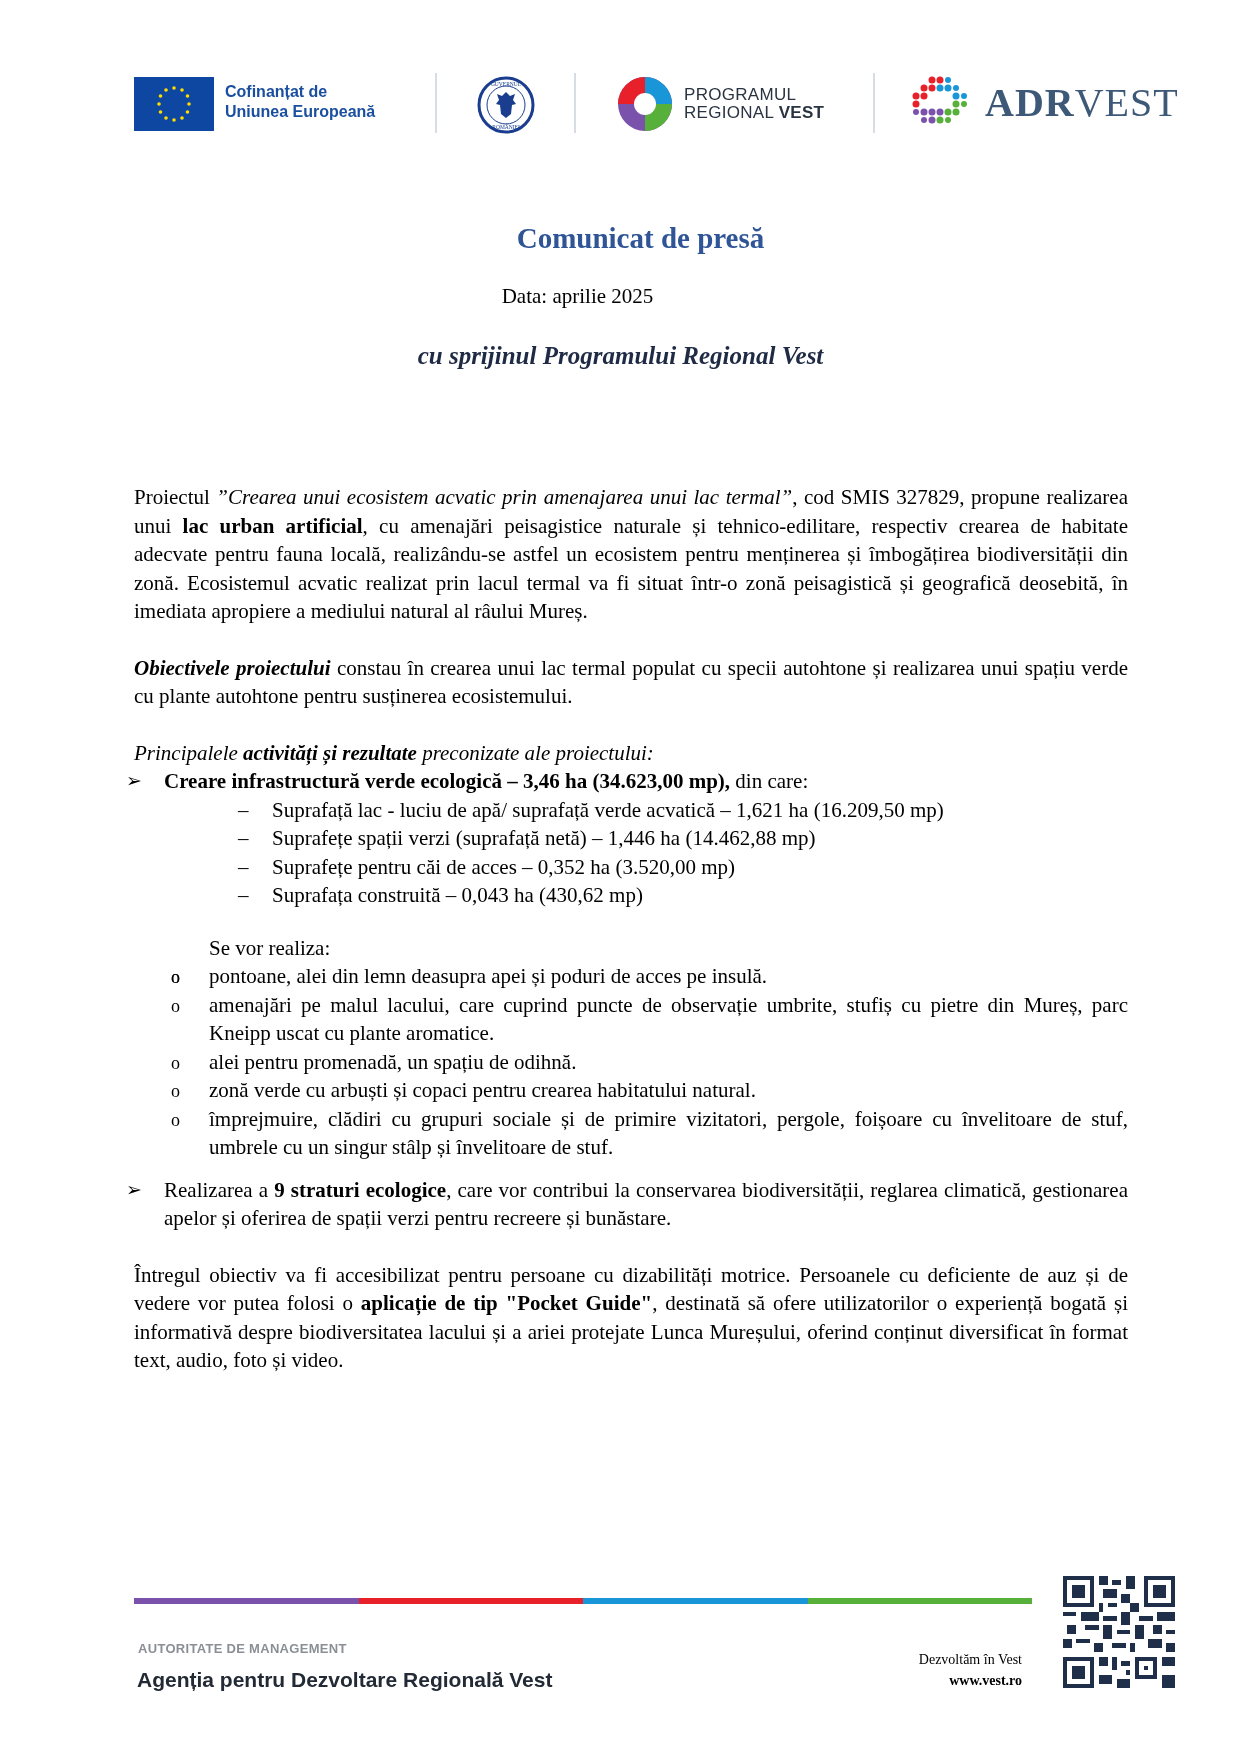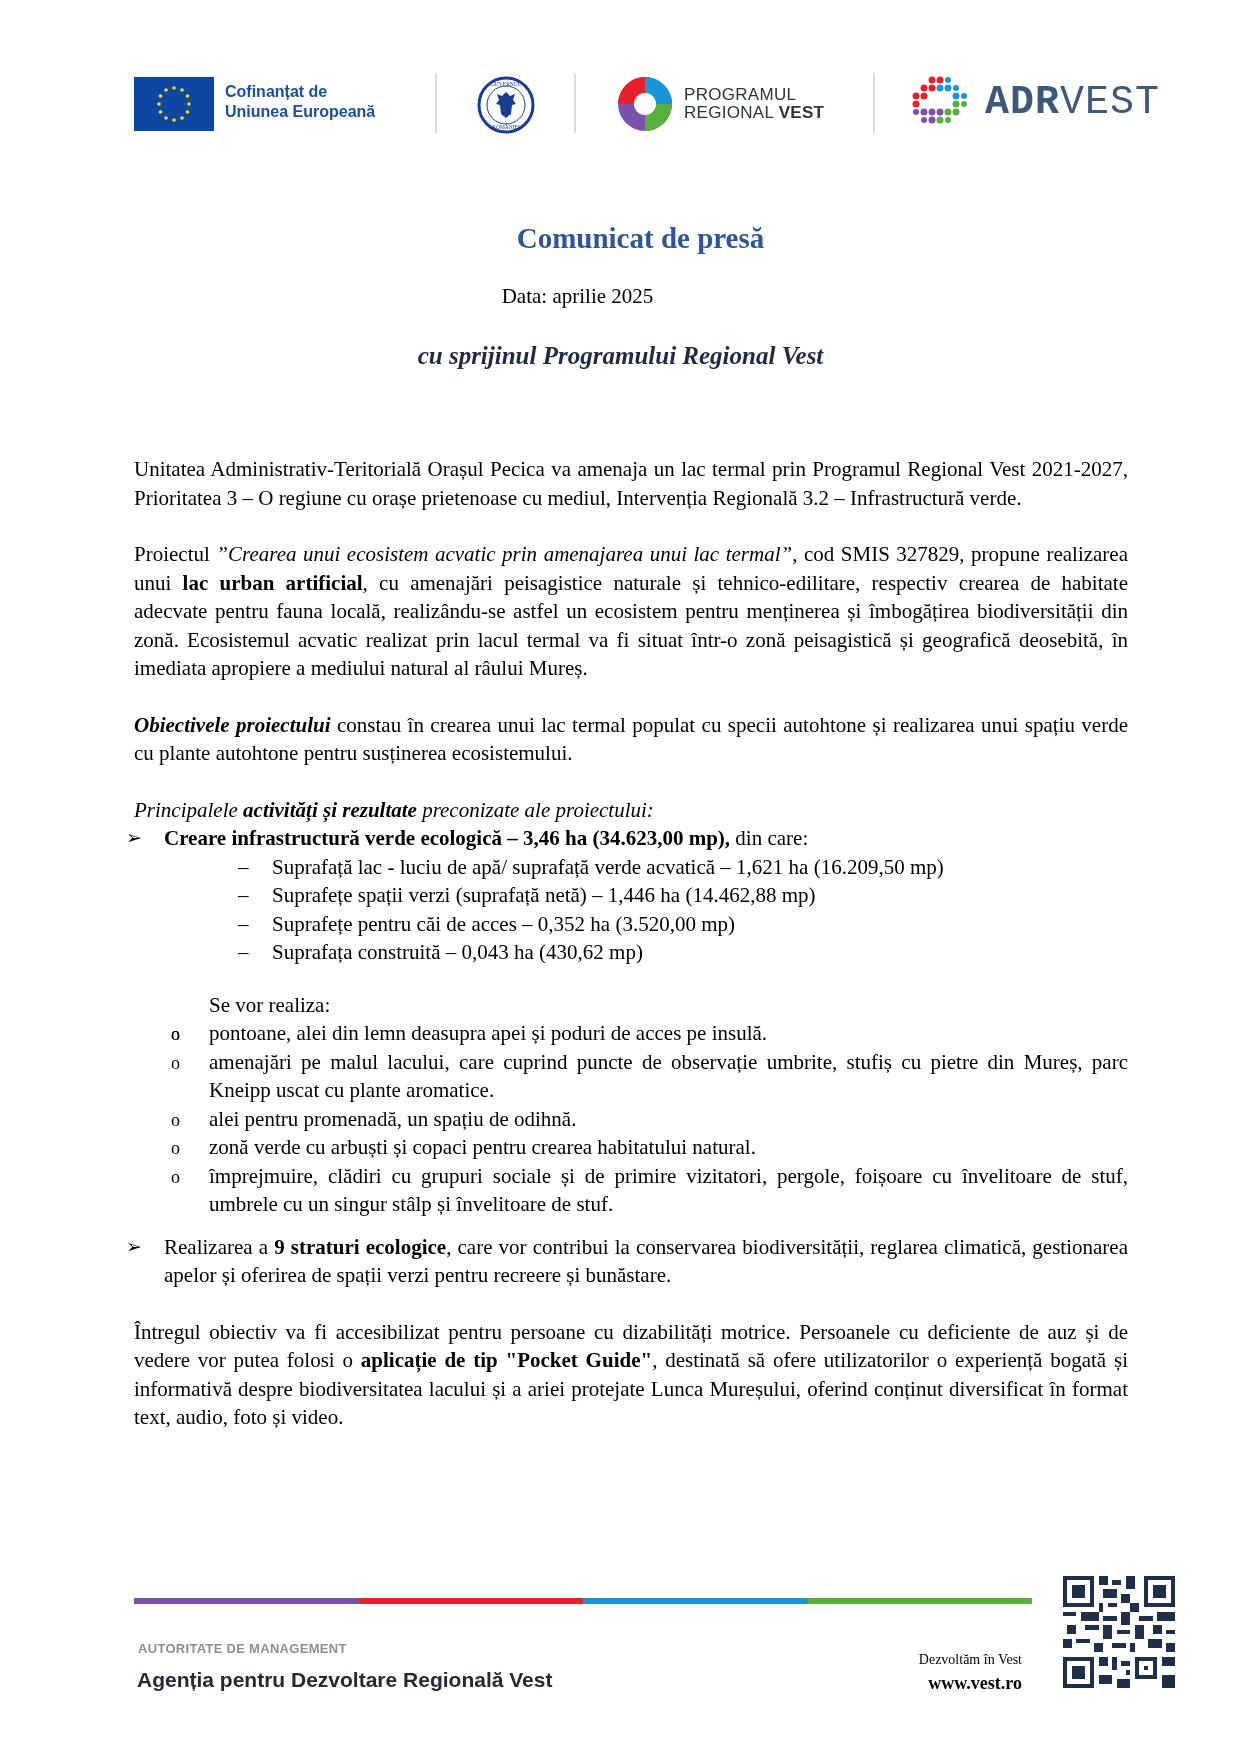--- a/index.html
+++ b/index.html
@@ -9,21 +9,21 @@
     .header { position: absolute; top: 60px; left: 0; width: 1241px; height: 90px; }
     .eu-flag { position: absolute; left: 134px; top: 17px; width: 80px; height: 54px; background: #0d47a1; }
     .eu-flag svg { width: 80px; height: 54px; display: block; }
     .eu-text { position: absolute; left: 225px; top: 22px; font-family: "Liberation Sans", sans-serif; font-weight: bold; font-size: 16px; line-height: 20px; color: #1a4fa0; }
     .vsep { position: absolute; top: 13px; width: 2px; height: 60px; background: #d8dde3; }
     .gov-seal { position: absolute; left: 477px; top: 16px; width: 58px; height: 58px; }
     .prv-logo { position: absolute; left: 617px; top: 16px; width: 56px; height: 56px; }
     .prv-text { position: absolute; left: 684px; top: 26px; font-family: "Liberation Sans", sans-serif; font-size: 17px; line-height: 18px; color: #2a3340; letter-spacing: 0.3px; }
     .prv-text b { font-weight: bold; }
     .adr-dots { position: absolute; left: 912px; top: 15px; width: 56px; height: 56px; }
-    .adr-text { position: absolute; left: 985px; top: 19px; font-family: Liberation Mono, monospace; font-size: 40px; line-height: 48px; color: #3e5878; letter-spacing: 1px; }
+    .adr-text { position: absolute; left: 985px; top: 19px; font-family: Liberation Serif, serif; font-size: 40px; line-height: 48px; color: #3e5878; letter-spacing: 1px; }
     .adr-text b { font-weight: bold; }
     .adr-text span.light { font-weight: normal; }
 
     
     .title { position: absolute; top: 222px; left: 0; width: 1241px; text-align: center; font-weight: bold; font-size: 29px; color: #2f5597; padding-left: 20px; }
     .date { position: absolute; top: 284px; left: 0; width: 1155px; text-align: center; font-size: 21px; }
     .subtitle { position: absolute; top: 339px; left: 0; width: 1241px; text-align: center; font-weight: bold; font-style: italic; font-size: 25px; line-height: 33px; color: #1f2a44; }
 
     
     .content { position: absolute; left: 134px; top: 455px; width: 994px; font-size: 21px; line-height: 28.5px; }
@@ -39,21 +39,21 @@
     .circ-list { list-style: none; margin: 0; padding: 0 0 0 37px; }
     .circ-list li { position: relative; padding-left: 38px; text-align: justify; }
     .circ-list li .circ { position: absolute; left: 0; top: 1px; font-size: 18px; }
 
     
     .color-bar { position: absolute; top: 1598px; left: 134px; height: 6px; width: 898px; display: flex; }
     .color-bar div { flex: 1; height: 6px; }
     .footer-label { position: absolute; top: 1641px; left: 138px; font-family: "Liberation Sans", sans-serif; font-weight: bold; font-size: 13px; color: #8a8f96; letter-spacing: 0.3px; }
     .footer-agency { position: absolute; top: 1668px; left: 137px; font-family: "Liberation Sans", sans-serif; font-weight: bold; font-size: 21px; color: #222a35; text-align: center; }
     .footer-slogan { position: absolute; top: 1648px; right: 219px; text-align: right; font-size: 14px; line-height: 24px; }
-    .footer-url { position: absolute; top: 1673px; right: 219px; text-align: right; font-size: 18px; font-weight: bold; }
+    .footer-url { position: absolute; top: 1673px; right: 219px; text-align: right; font-size: 14px; font-weight: bold; }
     .qr { position: absolute; left: 1063px; top: 1576px; width: 112px; height: 112px; }
   </style>
 </head>
 <body>
 
 <div class="header">
   <div class="eu-flag">
     <svg viewBox="0 0 80 54">
       <rect width="80" height="54" fill="#0d47a1"></rect>
       <g fill="#ffdd00">
@@ -141,21 +141,20 @@
   <div class="adr-text"><b>ADR</b><span class="light">VEST</span></div>
 </div>
 
 <div class="title">Comunicat de presă</div>
 <div class="date">Data: aprilie 2025</div>
 <div class="subtitle">
   <div>cu sprijinul Programului Regional Vest</div>
 </div>
 
 <div class="content">
-  <p>Unitatea Administrativ-Teritorială Orașul Pecica va amenaja un lac termal prin Programul Regional Vest 2021-2027, Prioritatea 3 – O regiune cu orașe prietenoase cu mediul, Intervenția Regională 3.2 – Infrastructură verde.</p>
   <div class="gap"></div>
   <p><span>Proiectul </span><i>”Crearea unui ecosistem acvatic prin amenajarea unui lac termal”</i><span>, cod SMIS 327829, propune realizarea unui </span><b>lac urban artificial</b><span>, cu amenajări peisagistice naturale și tehnico-edilitare, respectiv crearea de habitate adecvate pentru fauna locală, realizându-se astfel un ecosistem pentru menținerea și îmbogățirea biodiversității din zonă. Ecosistemul acvatic realizat prin lacul termal va fi situat într-o zonă peisagistică și geografică deosebită, în imediata apropiere a mediului natural al râului Mureș.</span></p>
   <div class="gap"></div>
   <p><b><i>Obiectivele proiectului</i></b><span> constau în crearea unui lac termal populat cu specii autohtone și realizarea unui spațiu verde cu plante autohtone pentru susținerea ecosistemului.</span></p>
   <div class="gap"></div>
   <p><i><span>Principalele </span><b>activități și rezultate</b><span> preconizate ale proiectului:</span></i></p>
 
   <ul class="list-main">
     <li>
       <span class="arrow">➢</span>

